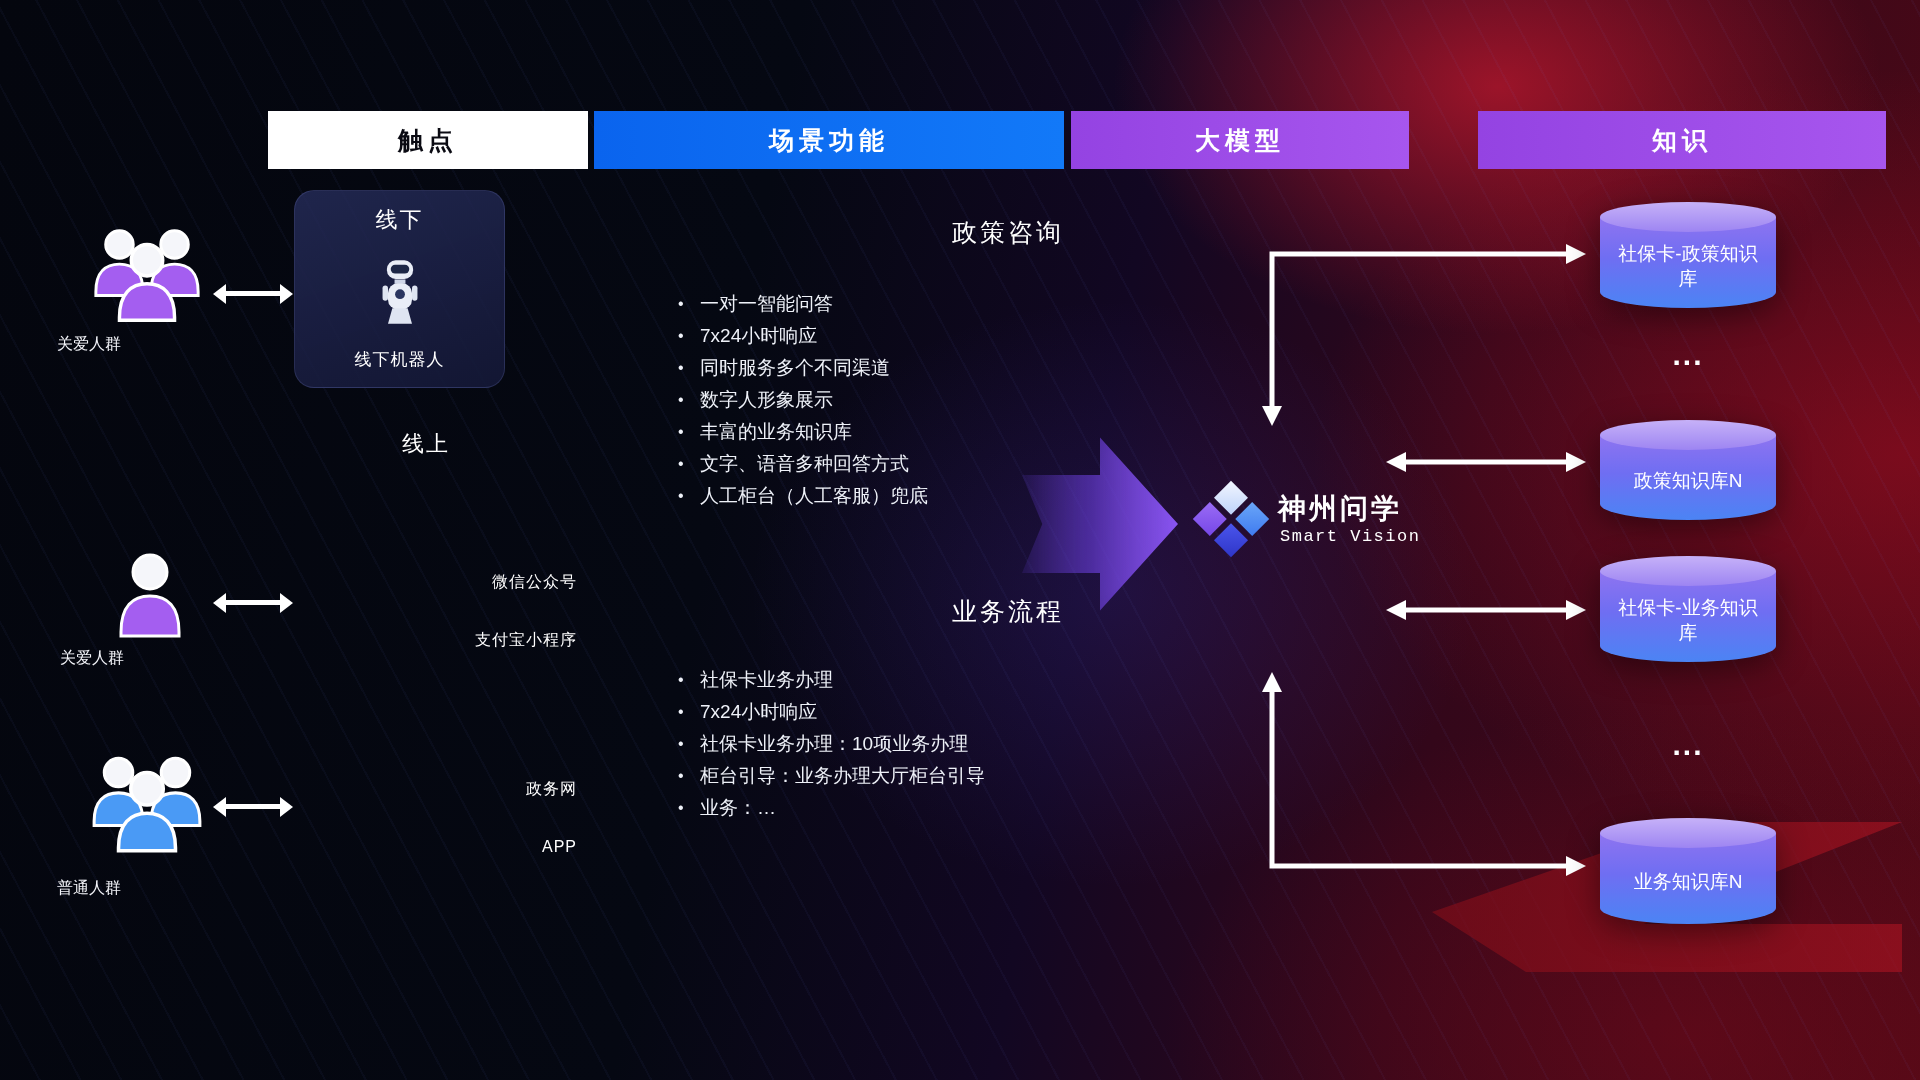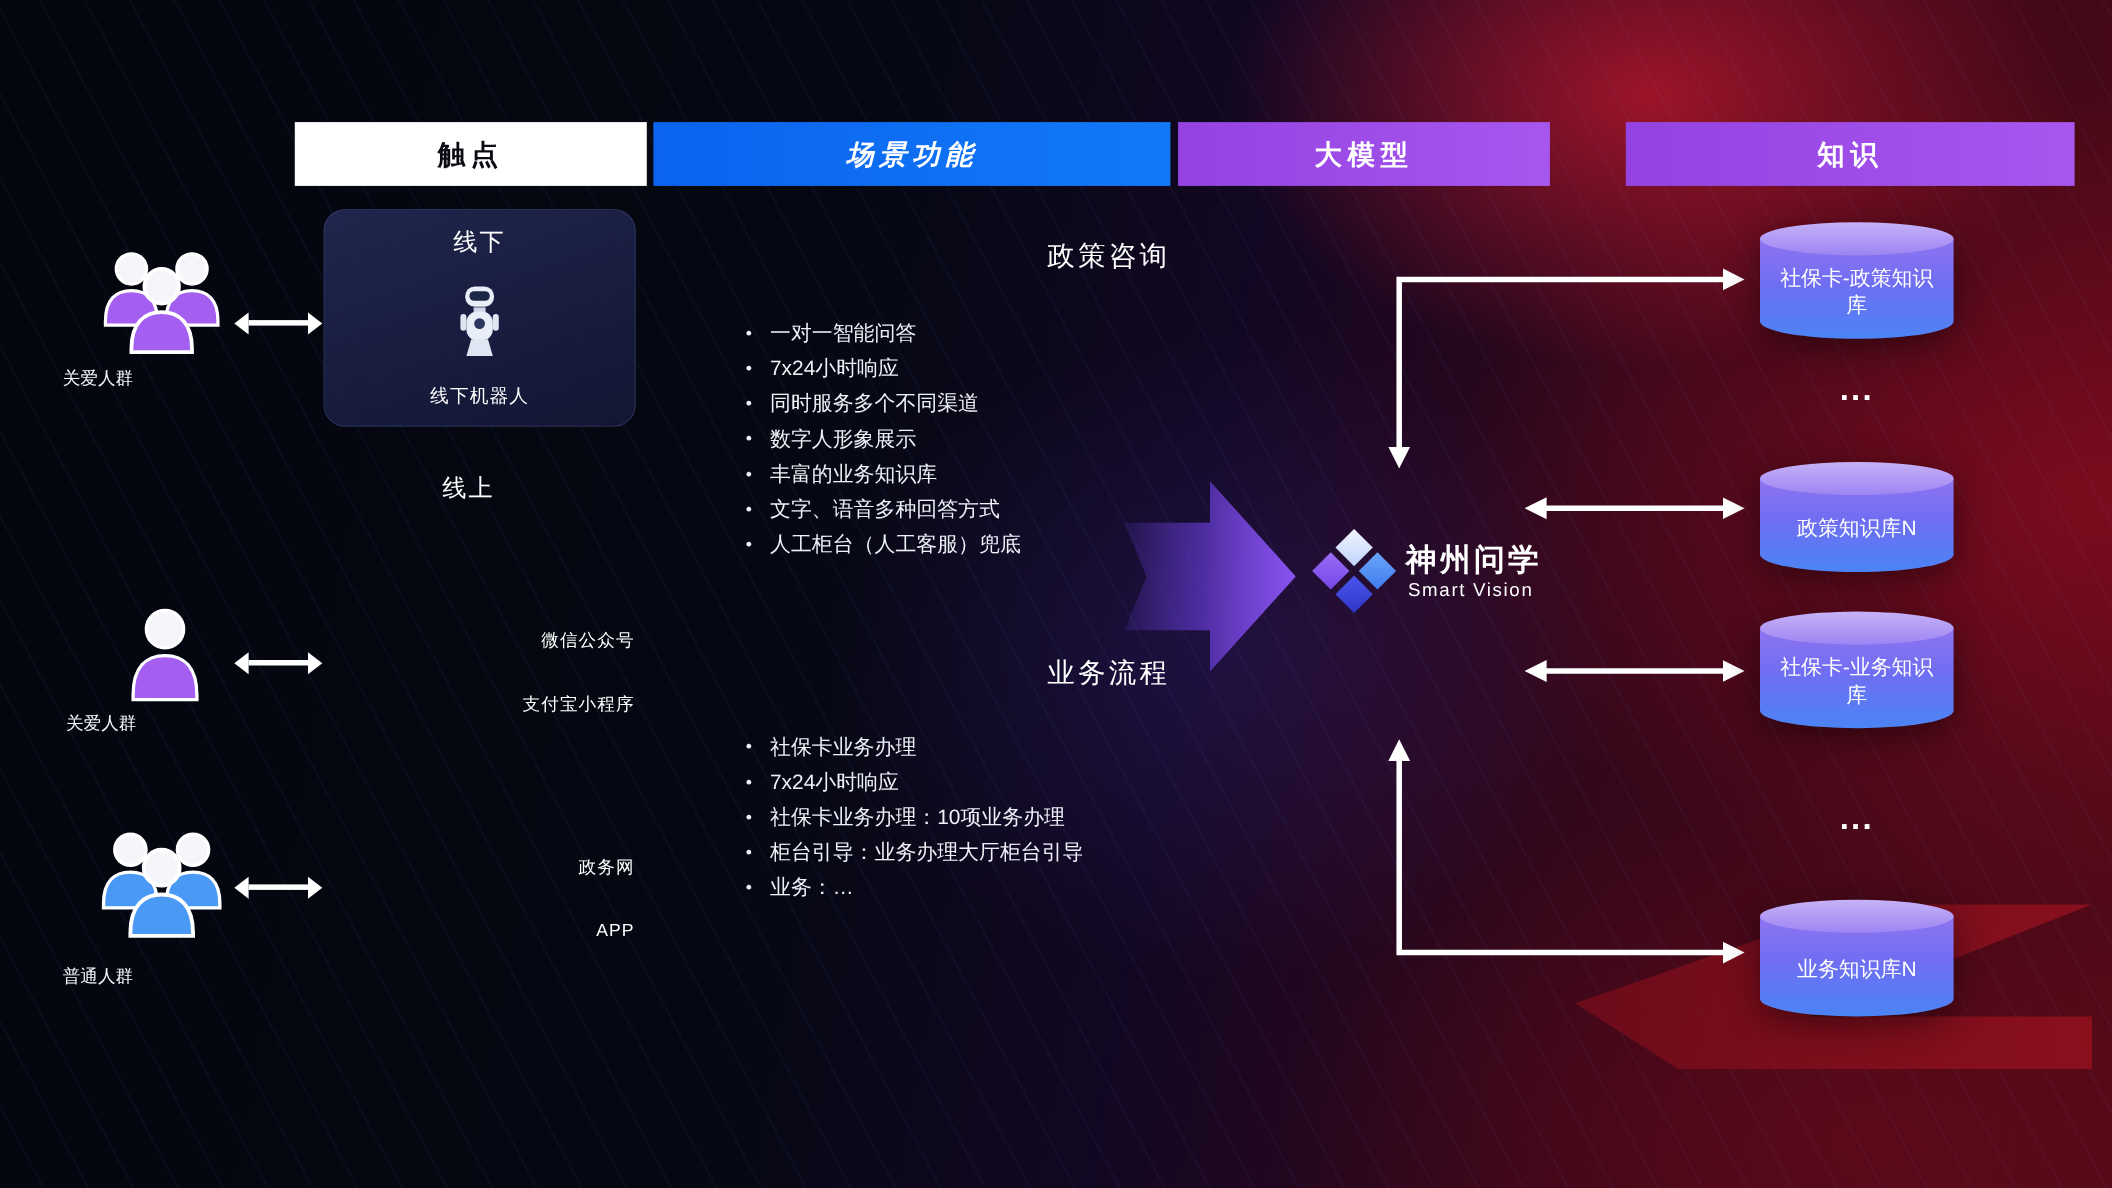--- a/index.html
+++ b/index.html
@@ -15,32 +15,32 @@
   }
   .streaks{position:absolute;inset:0;pointer-events:none;
     background:repeating-linear-gradient(62deg, transparent 0 34px, rgba(110,132,255,.045) 34px 36px);}
   .red-deco{position:absolute;left:1432px;top:822px;width:470px;height:150px;opacity:.7;
     background:linear-gradient(90deg,#7c0d19,#a01220);
     clip-path:polygon(0 60%,55% 0,100% 0,45% 68%,100% 68%,100% 100%,20% 100%);}
   
   .hdr{position:absolute;top:111px;height:58px;display:flex;align-items:center;justify-content:center;
        font-size:25px;font-weight:bold;letter-spacing:5px;}
   .hdr-white{background:#ffffff;color:#0a0a12;}
-  .hdr-blue{background:linear-gradient(90deg,#0a64ee,#1279f8);color:#fff;font-style:italic;}
+  .hdr-blue{background:linear-gradient(90deg,#0a64ee,#1279f8);color:#fff;}
   .hdr-purple{background:linear-gradient(90deg,#9443e2,#a756ee);color:#fff;}
   
   .abs{position:absolute;}
   .user-label{position:absolute;width:180px;font-size:16px;color:#f4f5fa;}
   .darrow{position:absolute;width:54px;height:5px;background:#fff;}
   .darrow::before{content:"";position:absolute;left:-13px;top:-7.5px;width:0;height:0;
     border-top:10px solid transparent;border-bottom:10px solid transparent;border-right:13px solid #fff;}
   .darrow::after{content:"";position:absolute;right:-13px;top:-7.5px;width:0;height:0;
     border-top:10px solid transparent;border-bottom:10px solid transparent;border-left:13px solid #fff;}
   
-  .offline-card{position:absolute;left:294px;top:190px;width:284px;height:198px;box-sizing:border-box;
+  .offline-card{position:absolute;left:294px;top:190px;width:211px;height:198px;box-sizing:border-box;
     background:linear-gradient(160deg,rgba(38,44,90,.82),rgba(20,24,54,.92));
     border:1px solid rgba(132,142,222,.18);border-radius:20px;
     display:flex;flex-direction:column;align-items:center;justify-content:space-between;padding:14px 0 16px;}
   .card-title{font-size:22px;letter-spacing:2px;}
   .card-sub{font-size:17px;letter-spacing:1px;font-family:Liberation Mono, monospace;}
   .online-label{position:absolute;left:294px;top:429px;width:264px;text-align:center;font-size:22px;letter-spacing:2px;}
   .channel{position:absolute;left:277px;width:300px;text-align:right;font-size:16px;letter-spacing:1px;}
   
   .scene-title{position:absolute;left:594px;width:470px;text-align:right;font-size:25px;font-weight:400;letter-spacing:3px;}
   .scene-list{position:absolute;left:676px;margin:0;padding:0;list-style:none;font-size:19px;line-height:32px;color:#eef1f8;}
@@ -53,21 +53,21 @@
     filter:drop-shadow(0 0 18px rgba(120,70,240,.35));}
   
   .logo-diamond{position:absolute;left:1204px;top:492px;width:54px;height:54px;transform:rotate(45deg);
     display:grid;grid-template-columns:1fr 1fr;grid-template-rows:1fr 1fr;gap:6px;}
   .logo-diamond i{display:block;}
   .ld-a{background:linear-gradient(135deg,#f2f6ff,#bed3fa);}
   .ld-b{background:linear-gradient(135deg,#6aa6f8,#3f7bf0);}
   .ld-c{background:linear-gradient(135deg,#9a6cf5,#7647e8);}
   .ld-d{background:linear-gradient(135deg,#4a55ec,#2f36c8);}
   .logo-name{position:absolute;left:1278px;top:490px;font-size:28px;font-weight:bold;letter-spacing:3px;}
-  .logo-sub{position:absolute;left:1280px;top:527px;font-size:17px;letter-spacing:1.5px;}
+  .logo-sub{position:absolute;left:1280px;top:527px;font-size:17px;letter-spacing:1.5px;font-family:Liberation Mono, monospace;}
   
   .cyl{position:absolute;left:1600px;width:176px;filter:drop-shadow(0 8px 16px rgba(0,0,0,.45));}
   .cyl-top{position:absolute;top:0;left:0;right:0;height:30px;border-radius:50%;z-index:2;
     background:linear-gradient(180deg,#c6b1f8,#9d85f2);}
   .cyl-body{position:absolute;top:15px;left:0;right:0;bottom:0;box-sizing:border-box;
     border-radius:0 0 50% 50% / 0 0 16px 16px;
     background:linear-gradient(180deg,#8f74f0 0%,#6f6ef2 45%,#4b84f4 100%);
     display:flex;align-items:center;justify-content:center;text-align:center;
     font-size:19px;line-height:1.3;padding:16px 12px 8px;}
   .k-ellipsis{position:absolute;left:1628px;width:120px;text-align:center;

